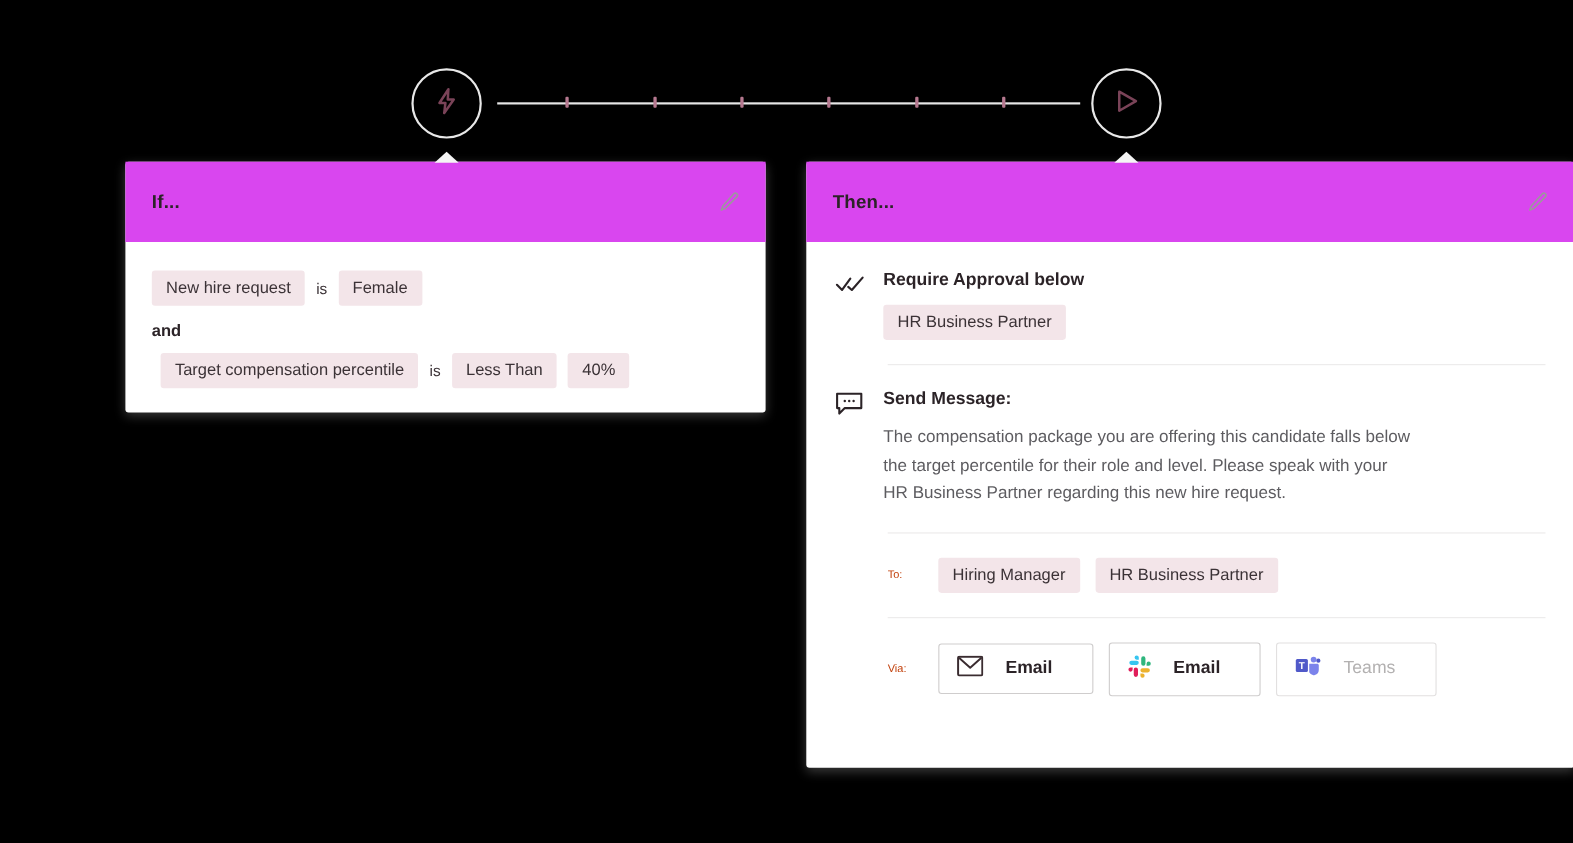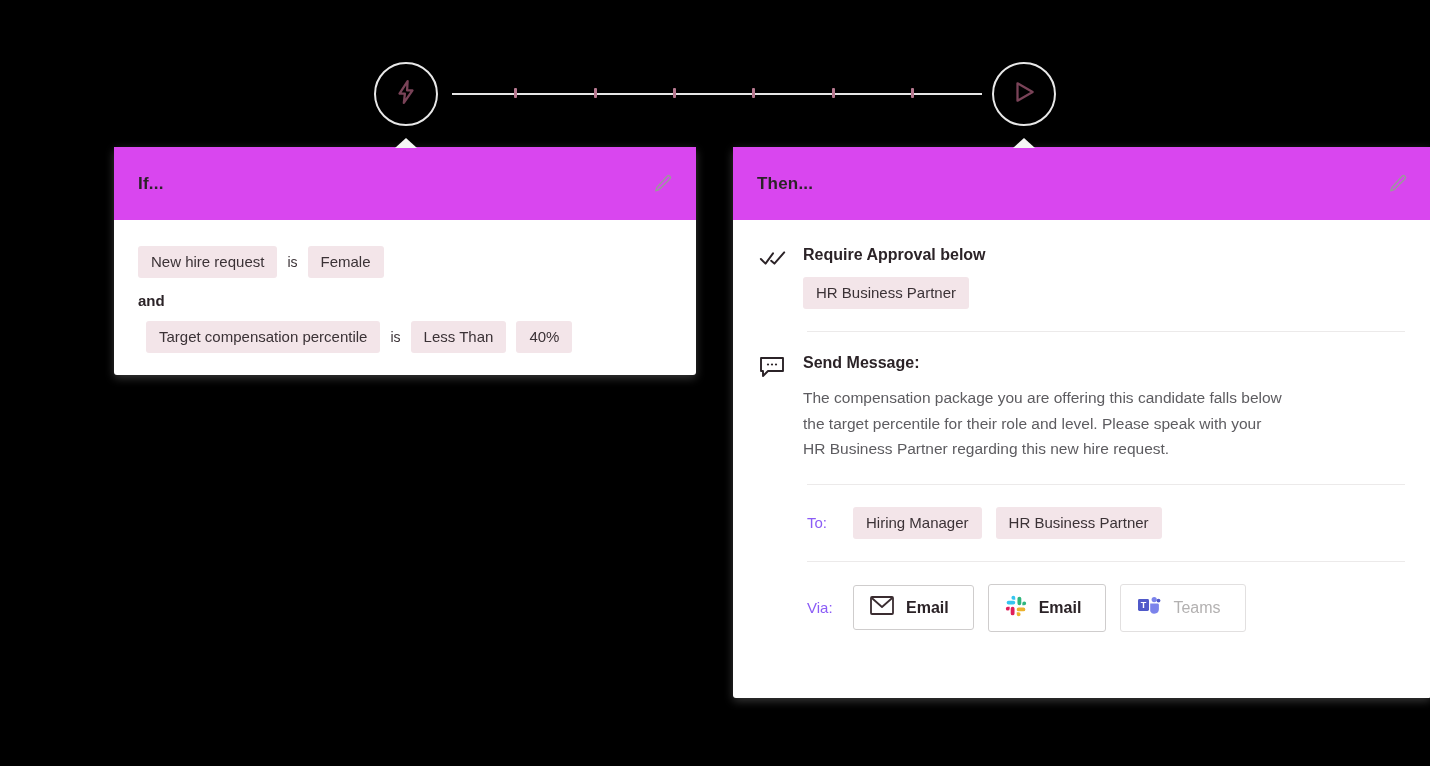--- a/index.html
+++ b/index.html
@@ -135,32 +135,32 @@
     background: #eceaea;
     margin: 22px 2px 0 50px;
   }
   .field-row {
     display: flex;
     align-items: center;
     gap: 14px;
     margin: 22px 0 0 50px;
   }
   .field-label {
-    font-size: 15px;
-    color: #8b5cf6;
+    font-size: 10px;
+    color: #c2410c;
     width: 32px;
     flex: 0 0 32px;
   }
   .chan-btn {
     display: flex;
     align-items: center;
-    gap: 12px;
+    gap: 20px;
     border: 1px solid #cfcdcd;
     border-radius: 3px;
-    padding: 10px 24px 10px 16px;
+    padding: 10px 36px 10px 16px;
     background: #ffffff;
     cursor: pointer;
     min-height: 45px;
   }
   .chan-btn.disabled { border-color: #e2e0e0; }
   .chan-label { font-size: 16px; font-weight: bold; color: #2b2327; }
   .chan-btn.disabled .chan-label { color: #b3b1b1; font-weight: normal; }
 </style>
 </head>
 <body>

